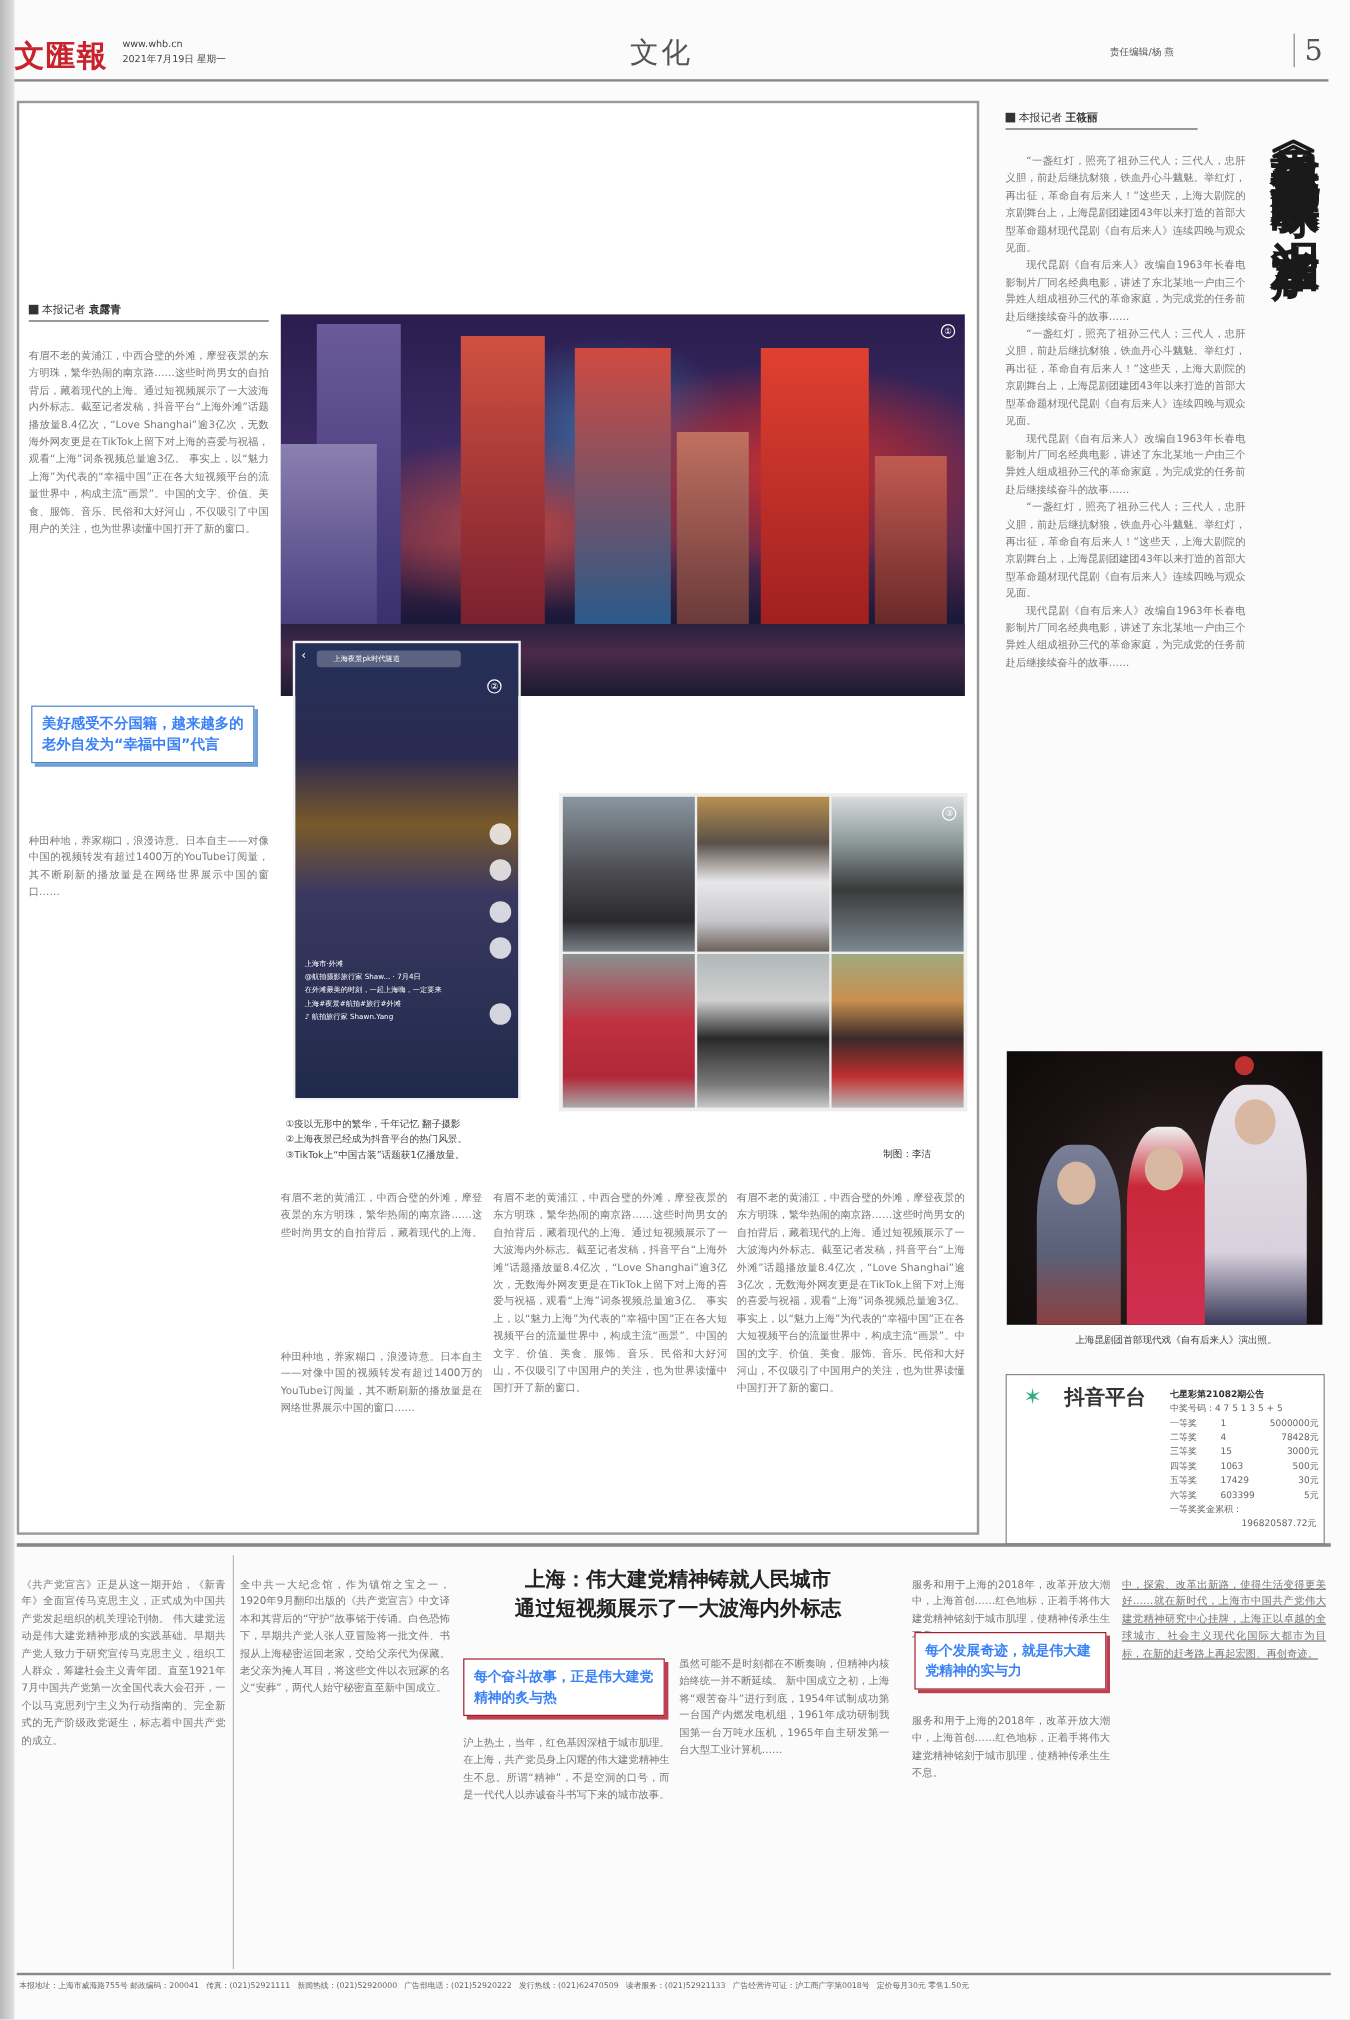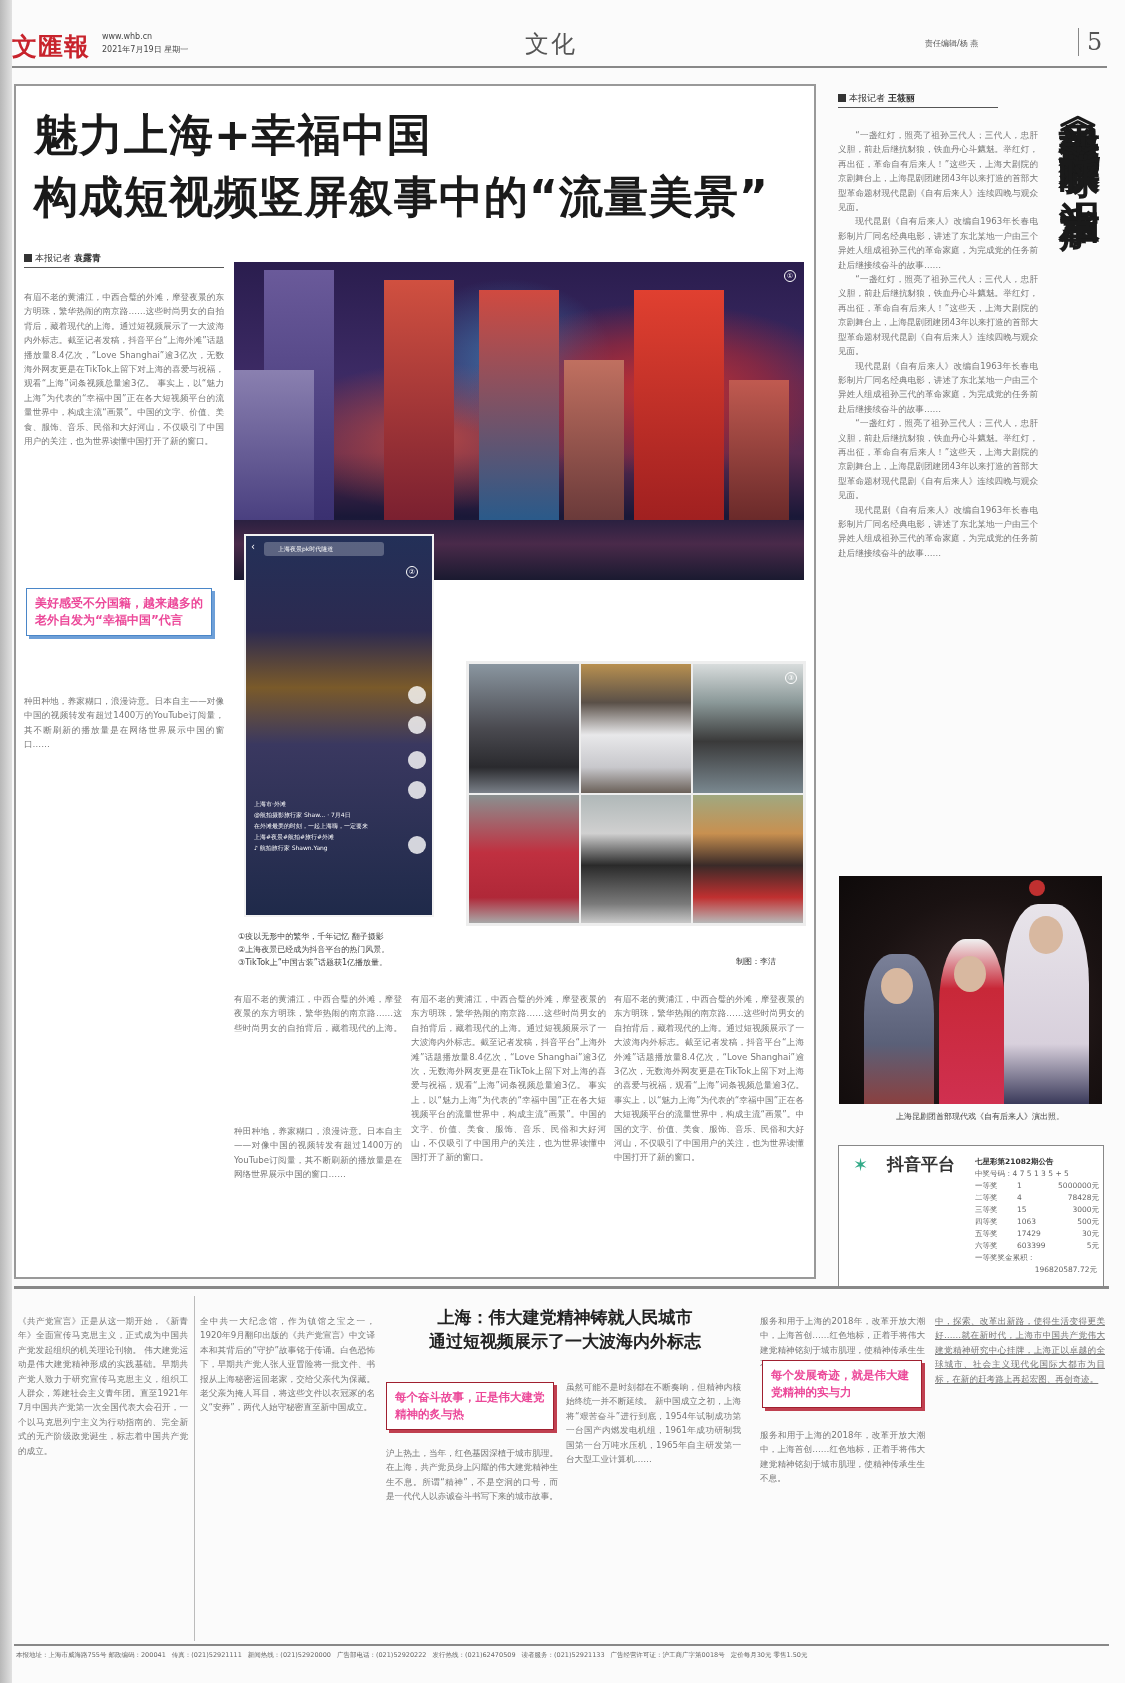--- a/index.html
+++ b/index.html
@@ -22,21 +22,21 @@
   .mainframe { position: absolute; left: 14px; top: 84px; width: 802px; height: 1195px; border: 2px solid #999; background: #fff; }
   .headline { position: absolute; left: 18px; top: 18px; font-family: "DejaVu Sans", sans-serif; font-weight: bold; color: #1a1a1a; font-size: 44px; line-height: 62px; letter-spacing: 1px; }
 
   .byline { position: absolute; font-size: 9px; color: #333; border-bottom: 1px solid #555; padding-bottom: 2px; }
   .byline b { font-weight: bold; }
   .byline .sq { display:inline-block; width:8px; height:8px; background:#333; margin-right:3px; vertical-align: -1px;}
 
   .col { position: absolute; font-size: 8.6px; line-height: 14.4px; color: #777; text-align: justify; overflow: hidden; margin-top: 18px; }
   .col p { text-indent: 2em; }
 
-  .pullquote { position: absolute; border: 1.5px solid #4a86c8; box-shadow: 3px 3px 0 #6fa0d8; background: #fff; padding: 6px 8px; font-weight: bold; font-size: 12px; line-height: 17px; color: #ec4899; }
+  .pullquote { position: absolute; border: 1.5px solid #4a86c8; box-shadow: 3px 3px 0 #6fa0d8; background: #fff; padding: 6px 8px; font-weight: bold; font-size: 12px; line-height: 17px; color: #3b82f6; }
   .pullquote.red { border-color: #a02030; box-shadow: 3px 3px 0 #c04050; }
 
   
   .photo-main { position: absolute; left: 218px; top: 176px; width: 570px; height: 318px; overflow: hidden;
     background:
       radial-gradient(ellipse at 75% 40%, rgba(220,50,40,0.85) 0%, rgba(200,40,40,0.5) 18%, transparent 32%),
       radial-gradient(ellipse at 48% 30%, rgba(60,150,200,0.6) 0%, transparent 25%),
       radial-gradient(ellipse at 35% 55%, rgba(240,90,60,0.6) 0%, transparent 30%),
       linear-gradient(to bottom, #2a1d4e 0%, #3c2a64 35%, #5a2a50 60%, #1a1838 80%, #22263e 100%); }
   .bldg { position: absolute; bottom: 60px; }
@@ -96,24 +96,20 @@
   <div class="logo">文匯報</div>
   <div class="site">www.whb.cn</div>
   <div class="date">2021年7月19日 星期一</div>
 </div>
 <div class="section">文化</div>
 <div class="editor">责任编辑/杨 燕</div>
 <div class="pagenum">5</div>
 <div class="hrule"></div>
 
 <div class="mainframe">
-  <div class="headline">
-    <div>魅力上海+幸福中国</div>
-    <div>构成短视频竖屏叙事中的“流量美景”</div>
-  </div>
 
   <div class="byline" style="left:8px; top:166px; width:200px;">
     <span class="sq"></span><span>本报记者</span> <b>袁露青</b>
   </div>
 
   <div class="col" style="left:8px; top:186px; width:200px; height:300px;">有眉不老的黄浦江，中西合璧的外滩，摩登夜景的东方明珠，繁华热闹的南京路……这些时尚男女的自拍背后，藏着现代的上海。通过短视频展示了一大波海内外标志。截至记者发稿，抖音平台“上海外滩”话题播放量8.4亿次，“Love Shanghai”逾3亿次，无数海外网友更是在TikTok上留下对上海的喜爱与祝福，观看“上海”词条视频总量逾3亿。
 事实上，以“魅力上海”为代表的“幸福中国”正在各大短视频平台的流量世界中，构成主流“画景”。中国的文字、价值、美食、服饰、音乐、民俗和大好河山，不仅吸引了中国用户的关注，也为世界读懂中国打开了新的窗口。</div>
 
   <div class="pullquote" style="left:10px; top:502px; width:186px;">美好感受不分国籍，越来越多的老外自发为“幸福中国”代言</div>
 

